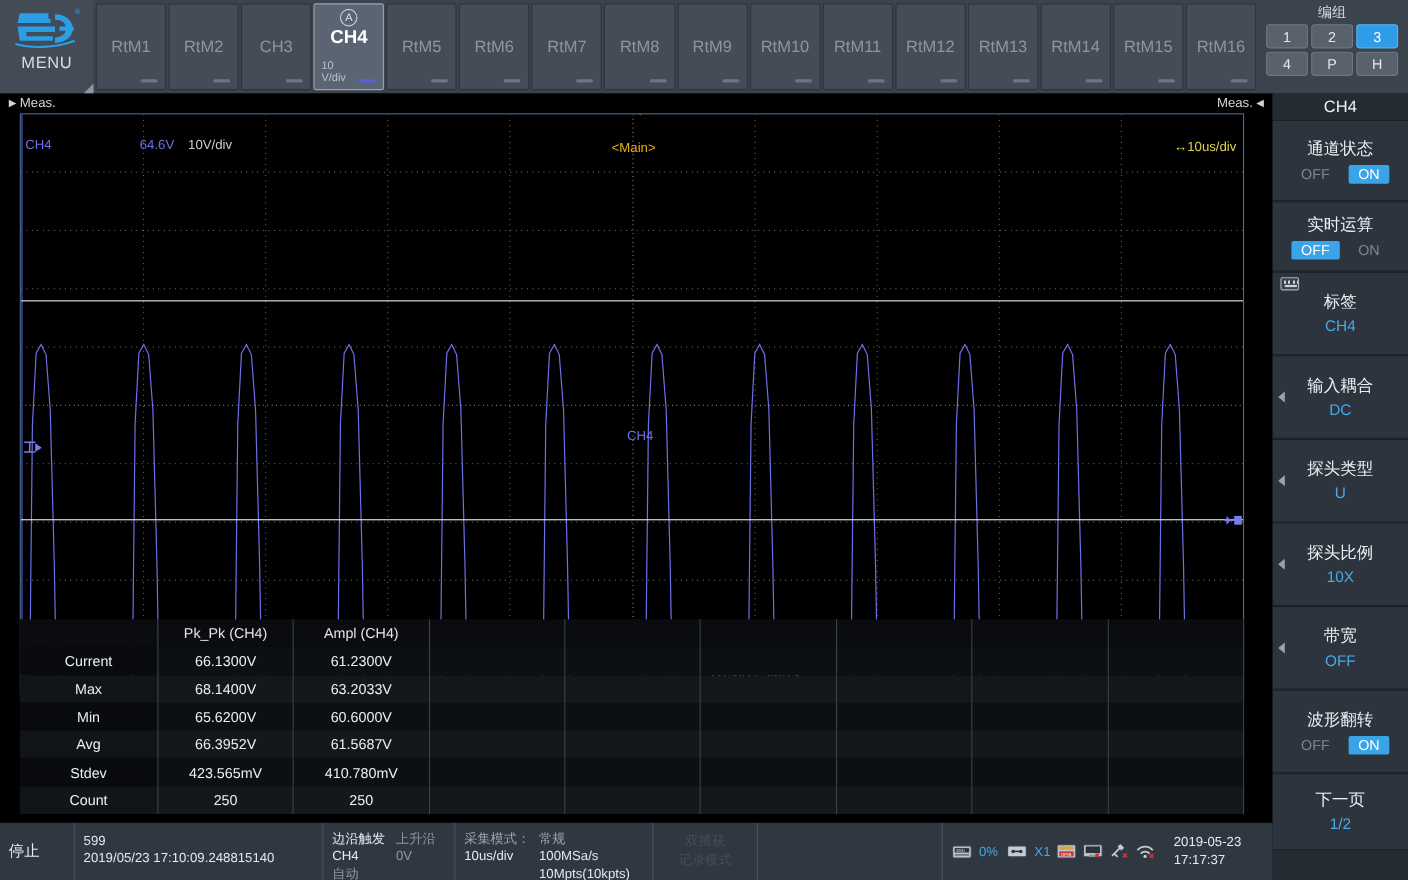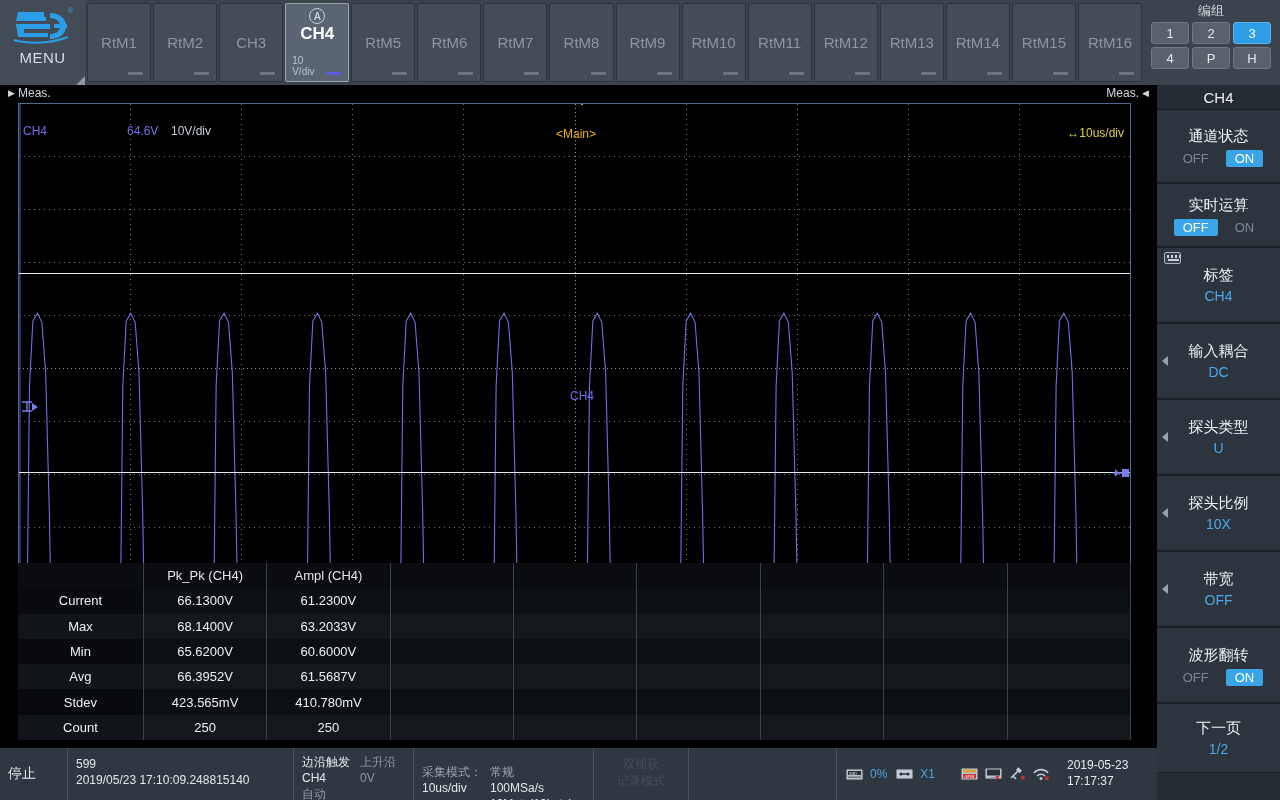--- a/index.html
+++ b/index.html
@@ -230,30 +230,30 @@
   .sb-cell:last-child { border-right: none; }
   #sb-run { width: 68px; display: flex; align-items: center; }
   #sb-run span { font-size: 14px; color: #e6ebf0; }
   #sb-frame { width: 226px; line-height: 16px; padding-top: 8px; }
   #sb-frame .l1 { color: #e3e8ee; }
   #sb-frame .l2 { color: #e3e8ee; }
   #sb-trig { width: 120px; display: flex; gap: 10px; padding-top: 6px; }
   #sb-trig .colA { line-height: 16px; color: #e3e8ee; }
   #sb-trig .colA .dim { color: #8d97a3; }
   #sb-trig .colB { line-height: 16px; color: #8d97a3; }
-  #sb-acq { width: 180px; display: flex; gap: 8px; padding-top: 16px; }
+  #sb-acq { width: 180px; display: flex; gap: 8px; padding-top: 6px; }
   #sb-acq .colA { line-height: 16px; color: #e3e8ee; }
   #sb-acq .colA .t1 { color: #9aa4b0; }
   #sb-acq .colB { line-height: 16px; color: #e3e8ee; }
   #sb-acq .colB .t1 { color: #9aa4b0; }
   #sb-rec { width: 95px; padding-top: 8px; line-height: 17px; color: #454f5a; text-align:center;}
   #sb-spacer { flex: 1 1 auto; }
   #sb-icons { display: flex; align-items: center; gap: 5px; padding-right: 8px; border-right: none;}
   #sb-icons .pct { color: #4ba3e0; font-size: 12px; margin-left:1px; margin-right:3px;}
-  #sb-icons .x1  { color: #4ba3e0; font-size: 12px; margin-left:1px; margin-right:20px;}
+  #sb-icons .x1  { color: #4ba3e0; font-size: 12px; margin-left:1px; margin-right:0;}
   #sb-clock { width: 98px; line-height: 16px; padding-top: 9px; color: #e6ebf0; border-right:none;}
   .ic { width: 19px; height: 16px; position: relative; display:inline-block; }
 </style>
 </head>
 <body>
 
 <div id="app">
 
   <div id="topbar">
 

